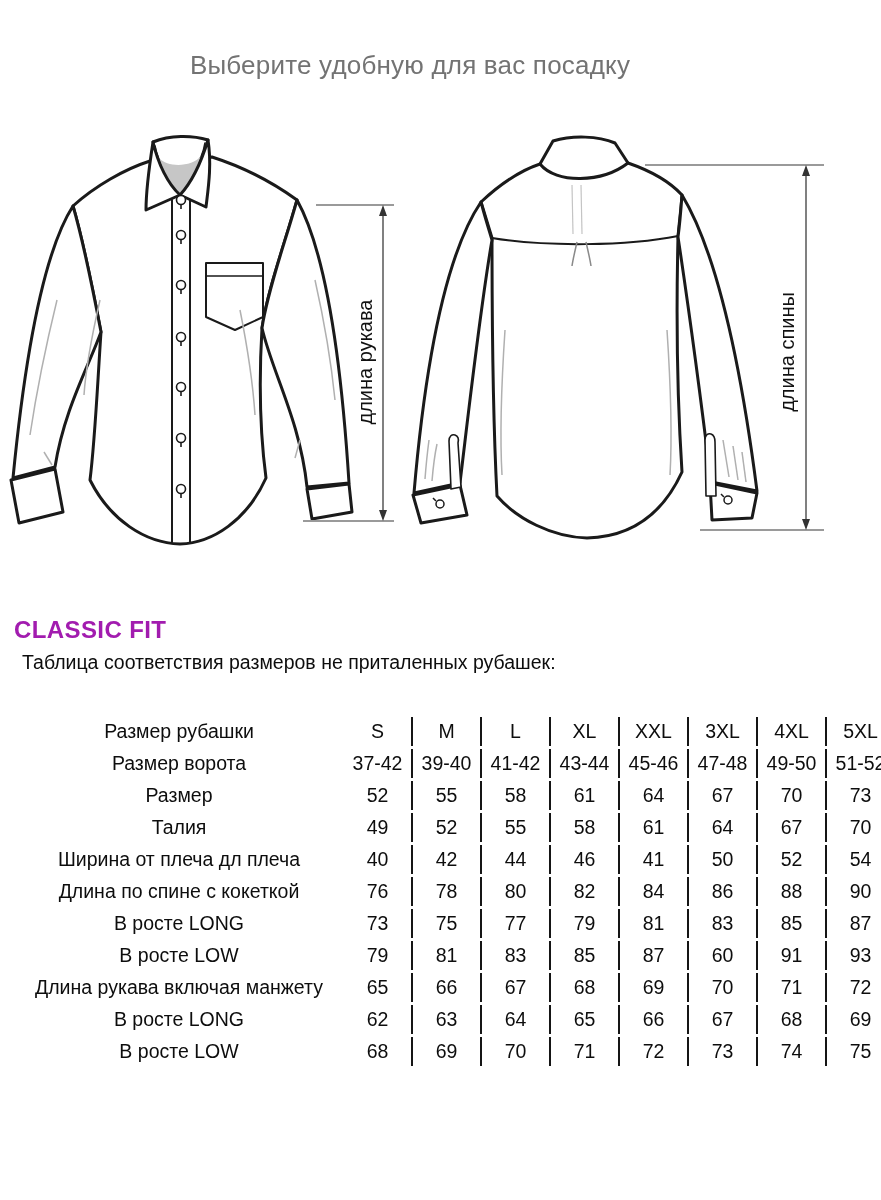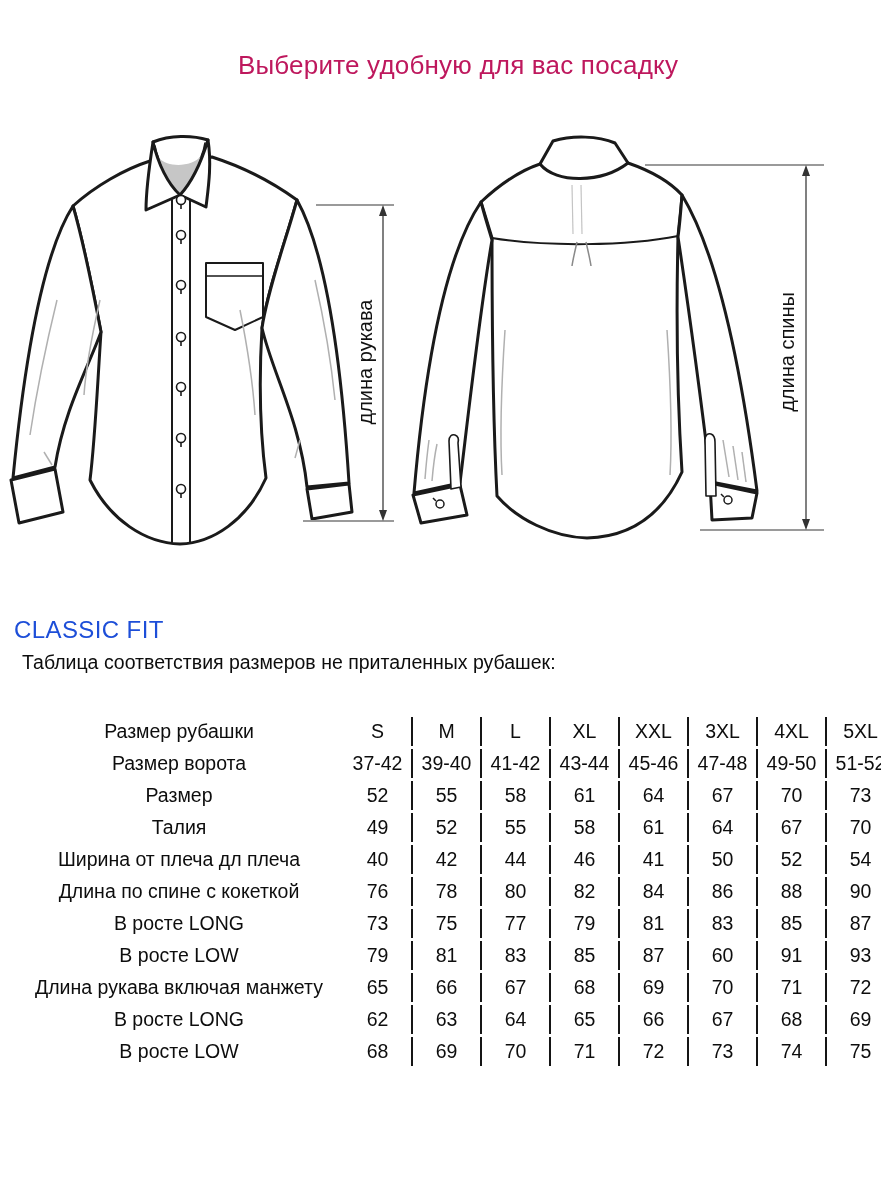--- a/index.html
+++ b/index.html
@@ -2,26 +2,26 @@
 <html><head>
 <meta charset="utf-8">
 <style>
   html,body{margin:0;padding:0;}
   body{
     width:881px;height:1200px;position:relative;background:#fff;overflow:hidden;
     font-family:"Liberation Sans",sans-serif;color:#111;
   }
   .title{
     position:absolute;top:50px;left:0;width:820px;text-align:center;
-    font-size:26px;color:#be185d;letter-spacing:0.2px;margin-left:48px;
+    font-size:26px;color:#737373;letter-spacing:0.2px;
   }
   #figure{position:absolute;top:0;left:0;}
   .classic-heading{
-    position:absolute;left:14px;top:616px;font-size:24px;font-weight:normal;
-    letter-spacing:0.4px;color:#1d4ed8;
+    position:absolute;left:14px;top:616px;font-size:24px;font-weight:bold;
+    letter-spacing:0.4px;color:#a21caf;
   }
   .table-subtitle{
     position:absolute;left:14px;top:651px;font-size:19.5px;color:#0d0d0d;margin-left:8px;
   }
   table.size-table{
     position:absolute;left:14px;top:714px;width:866px;
     border-collapse:separate;border-spacing:0 3px;table-layout:fixed;
   }
   table.size-table td{
     height:29px;padding:0;font-size:19.5px;color:#0d0d0d;

